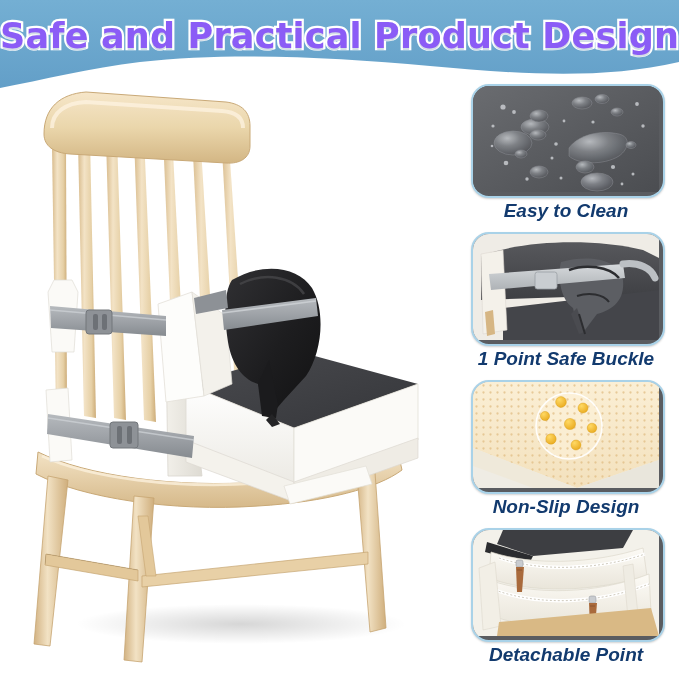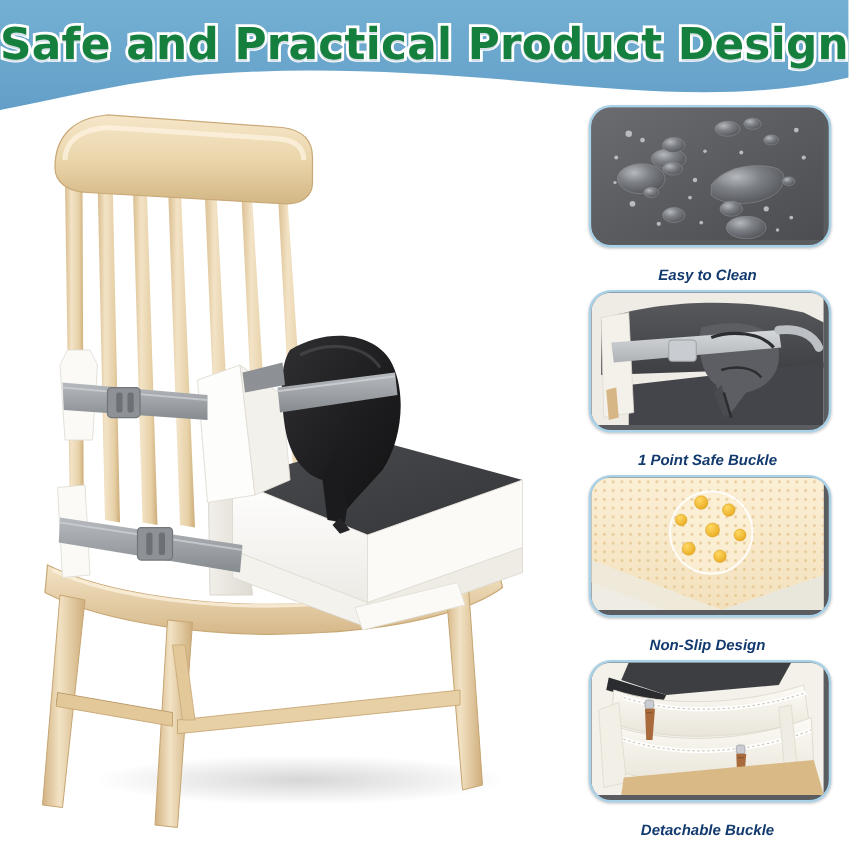--- a/index.html
+++ b/index.html
@@ -6,39 +6,39 @@
   body{width:679px;height:679px;overflow:hidden;
        font-family:"Liberation Sans","DejaVu Sans",sans-serif;}
   #page{position:relative;width:679px;height:679px;background:#ffffff;overflow:hidden;}
 
   
   .header-band{position:absolute;left:0;top:0;width:679px;height:92px;overflow:hidden;}
   .header-band svg{position:absolute;left:0;top:0;}
   .header-title{position:absolute;left:0;top:16px;width:679px;text-align:center;
     font-size:35px;font-weight:bold;letter-spacing:.2px;
     font-family:"DejaVu Sans","Liberation Sans",sans-serif;
-    color:#15803d;
+    color:#8b5cf6;
     -webkit-text-stroke:4.5px #ffffff;paint-order:stroke fill;
     text-shadow:0 2px 0 rgba(40,90,130,.20);
     white-space:nowrap;}
   .header-title span{position:relative;}
 
   
   .hero{position:absolute;left:26px;top:84px;width:430px;height:580px;}
   .hero svg{display:block;}
 
   
   .thumbs{position:absolute;left:471px;top:84px;width:190px;height:588px;}
   .thumb{position:absolute;left:0;width:190px;}
   .thumb .frame{position:relative;width:190px;height:110px;border:2px solid #a9d2e8;
      border-radius:18px;overflow:hidden;background:#5a5c60;
      box-shadow:0 1px 2px rgba(0,0,0,.18);}
   .thumb .frame svg{display:block;}
-  .thumb .cap{margin-top:15px;width:190px;text-align:center;
-     font-size:12px;font-weight:bold;font-style:italic;color:#123a6e;
+  .thumb .cap{margin-top:2px;width:190px;text-align:center;
+     font-size:19px;font-weight:bold;font-style:italic;color:#123a6e;
      font-family:"Liberation Sans","DejaVu Sans",sans-serif;
      text-shadow:0 1px 0 rgba(255,255,255,.9);white-space:nowrap;}
   .t0{top:0;}
   .t1{top:148px;}
   .t2{top:296px;}
   .t3{top:444px;}
 </style>
 </head>
 <body>
 
@@ -371,17 +371,17 @@
             <rect x="116" y="66" width="7" height="7" rx="2" fill="#c9ccd0" stroke="#9a9ea2" stroke-width=".6"></rect>
             <path d="M116,73 L124,73 L122,98 L117,98 Z" fill="#a96a3c"></path>
             <path d="M117,76 L122,76" stroke="#8a5430" stroke-width="1"></path>
           </g>
 
           <path d="M150,36 L160,34 L166,96 L156,98 Z" fill="#efece3" stroke="#ddd8cc" stroke-width=".6"></path>
 
           <path d="M26,92 L178,78 L186,106 L24,106 Z" fill="#d9b985"></path>
         </svg>
       </div>
-      <div class="cap">Detachable Buckle</div>
+      <div class="cap">Detachable Point</div>
     </div>
 
   </div>
 </div>
 
 </body></html>

